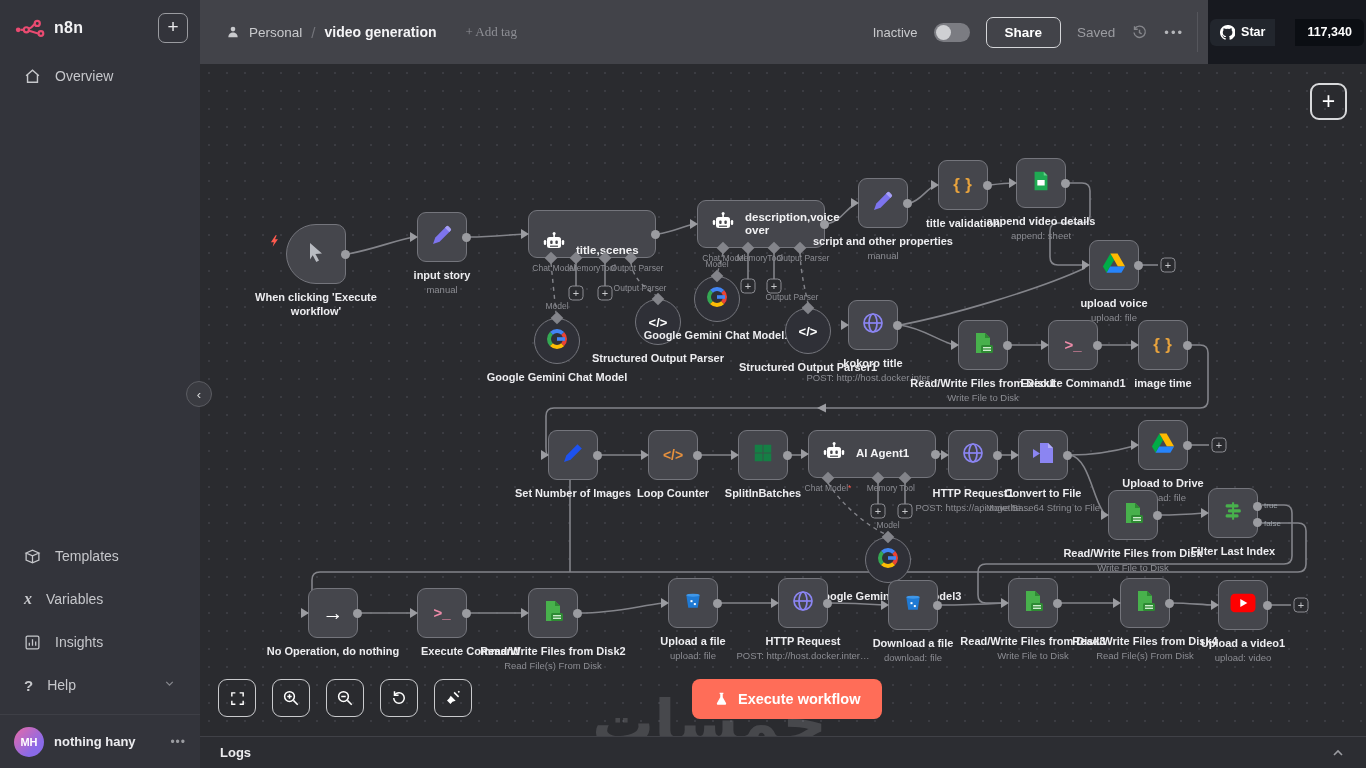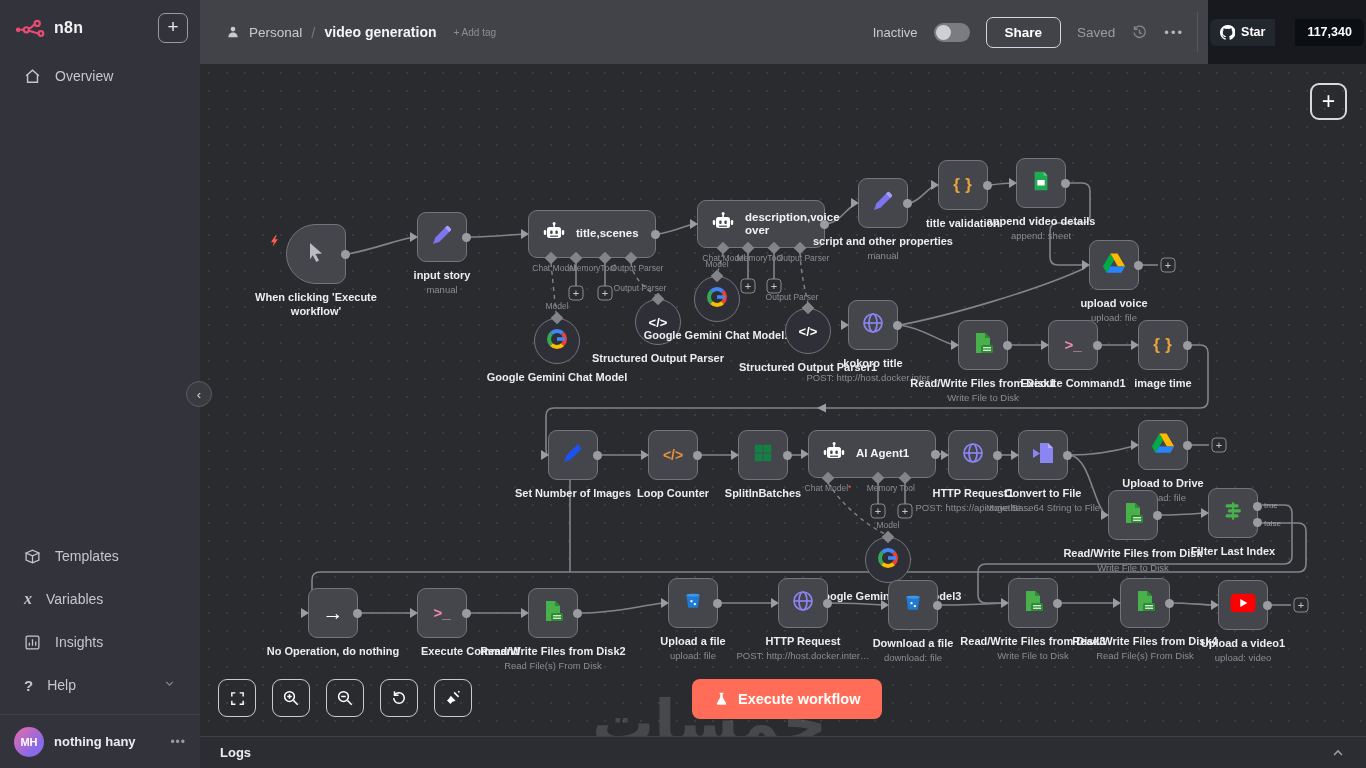--- a/index.html
+++ b/index.html
@@ -17,21 +17,21 @@
   .avatar{width:30px;height:30px;border-radius:50%;background:linear-gradient(135deg,#e86aa6,#8a6ae8 70%);color:#fff;font-size:11px;font-weight:700;display:flex;align-items:center;justify-content:center;}
   .uname{color:#ececef;font-size:13px;font-weight:700;}
   .udots{margin-left:auto;color:#9a9ba0;font-size:12px;letter-spacing:1px;cursor:pointer;}
 
   
   #header{position:absolute;left:200px;top:0;width:1166px;height:64px;background:#424349;z-index:4;}
   #crumbs{position:absolute;left:26px;top:0;height:64px;display:flex;align-items:center;gap:9px;}
   .crumb-personal{color:#c9cacd;font-size:13.5px;}
   .crumb-slash{color:#74757b;font-size:15px;}
   .crumb-title{color:#f4f4f6;font-size:14px;font-weight:700;}
-  .addtag{color:#8e8f95;font-size:10px;margin-left:8px;cursor:pointer;}
+  .addtag{color:#8e8f95;font-size:13px;margin-left:20px;cursor:pointer;font-family:Liberation Serif, serif;}
   #hright{position:absolute;right:182px;top:0;height:64px;display:flex;align-items:center;gap:16px;}
   .inactive-lbl{color:#c9cacd;font-size:13px;}
   .toggle{width:36px;height:19px;border-radius:10px;background:#7b7c82;position:relative;cursor:pointer;}
   .knob{position:absolute;left:2px;top:2px;width:15px;height:15px;border-radius:50%;background:#cfd0d3;}
   .sharebtn{border:1.5px solid #d5d6d9;border-radius:7px;color:#fff;font-size:13.5px;font-weight:600;padding:7px 18px;background:transparent;cursor:pointer;}
   .savedlbl{color:#9b9ca1;font-size:13.5px;}
   .hicon{color:#85868b;cursor:pointer;display:flex;}
   .hdots{color:#b4b5b9;font-size:13px;letter-spacing:2px;cursor:pointer;}
   .hdivider{position:absolute;right:168px;top:12px;width:1px;height:40px;background:#55565c;}
   #hdark{position:absolute;right:0;top:0;width:158px;height:64px;background:#17191f;display:flex;align-items:center;justify-content:center;}
@@ -270,21 +270,21 @@
       <div class="nlabel" style="left: 116px; top: 226px;">When clicking 'Execute workflow'</div>
       <div class="node square" style="left: 217px; top: 148px; width: 50px; height: 50px;">
         <span class="nicon"><svg width="24" height="24" viewBox="0 0 24 24">
             <path d="M3 21l2.3-6.6L16.5 3.2l4.3 4.3L9.6 18.7 3 21z" fill="#7d74ee"></path>
             <path d="M15 4.7l4.3 4.3 1.2-1.2a1.8 1.8 0 0 0 0-2.6l-1.7-1.7a1.8 1.8 0 0 0-2.6 0z" fill="#a6a0f5"></path>
           </svg></span>
         <span class="in-arrow"></span>
         <span class="out-dot"></span>
       </div>
       <div class="nlabel" style="left: 242px; top: 204px;">input story<i>manual</i></div>
-      <div class="node wide" style="left: 328px; top: 146px; width: 128px; height: 48px;">
+      <div class="node wide" style="left: 328px; top: 146px; width: 128px; height: 48px; align-items: flex-end;">
         <span class="nicon"><svg width="26" height="22" viewBox="0 0 26 22">
             <rect x="6" y="6" width="14" height="11" rx="2.5" fill="#fff"></rect>
             <rect x="12.3" y="2.5" width="1.6" height="4" fill="#fff"></rect>
             <circle cx="13.1" cy="2.4" r="1.5" fill="#fff"></circle>
             <rect x="2.8" y="9" width="2.4" height="5" rx="1.2" fill="#fff"></rect>
             <rect x="20.8" y="9" width="2.4" height="5" rx="1.2" fill="#fff"></rect>
             <rect x="9.2" y="9.4" width="2.4" height="3.6" rx="1" fill="#45464c"></rect>
             <rect x="14.4" y="9.4" width="2.4" height="3.6" rx="1" fill="#45464c"></rect>
             <rect x="9" y="14.6" width="8" height="1.2" fill="#45464c"></rect>
           </svg></span>

